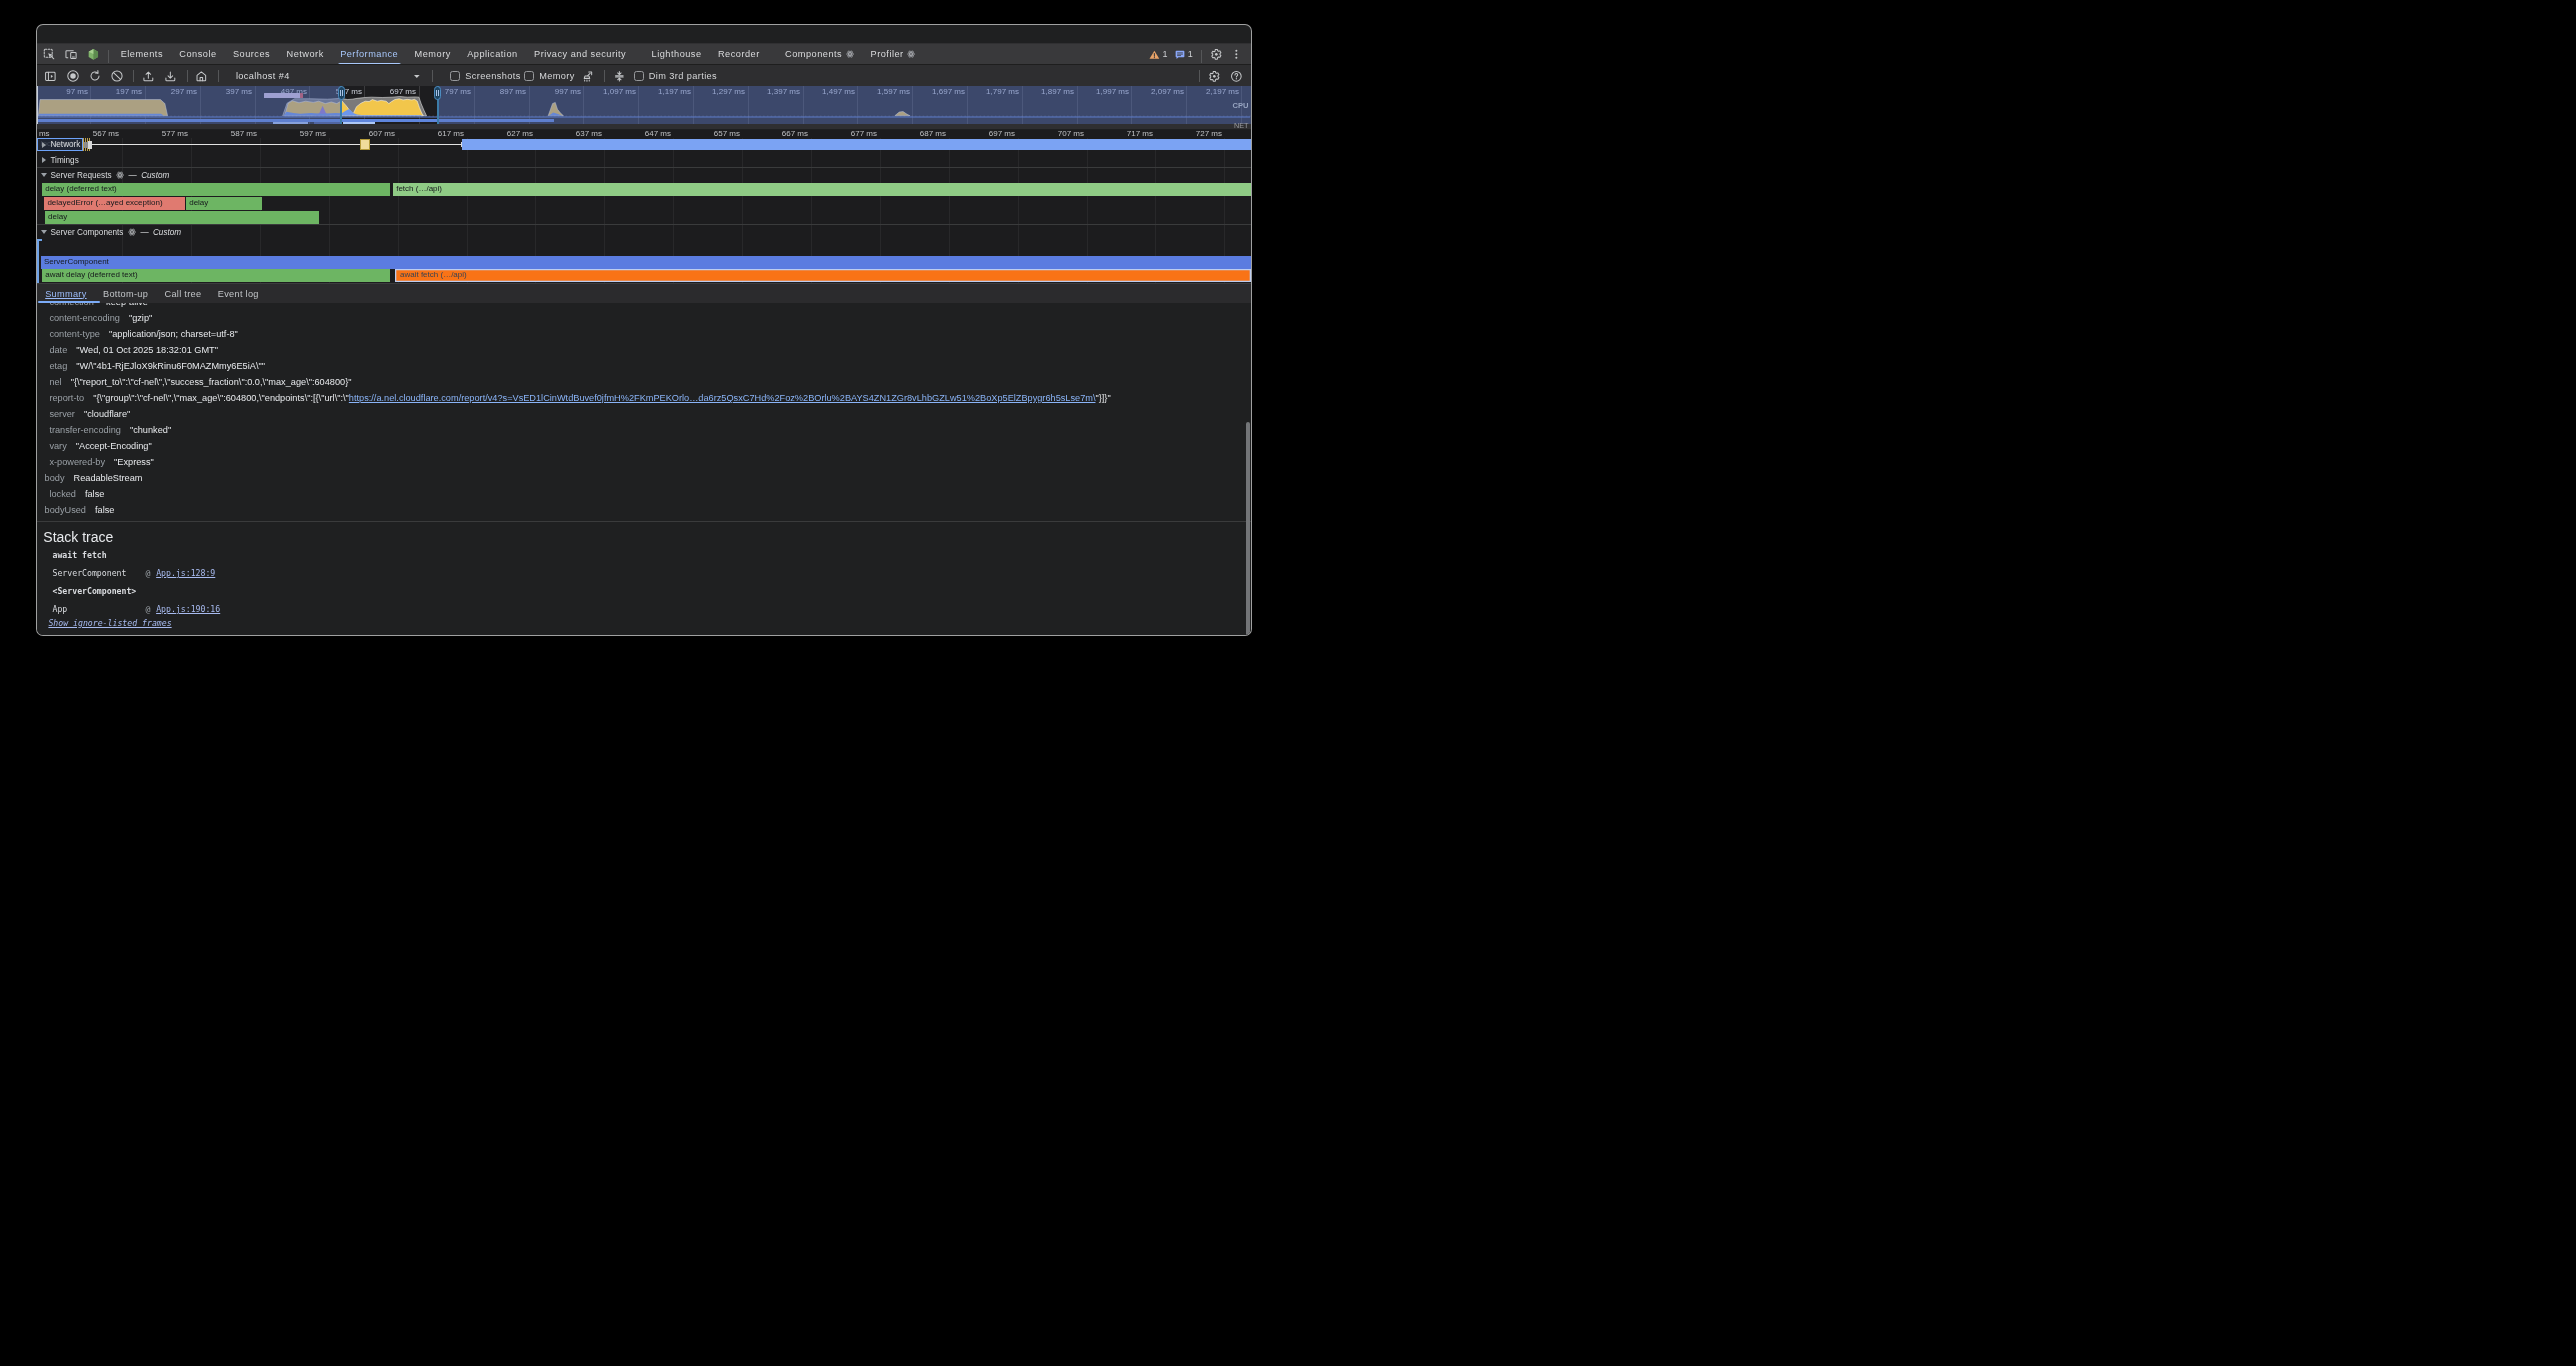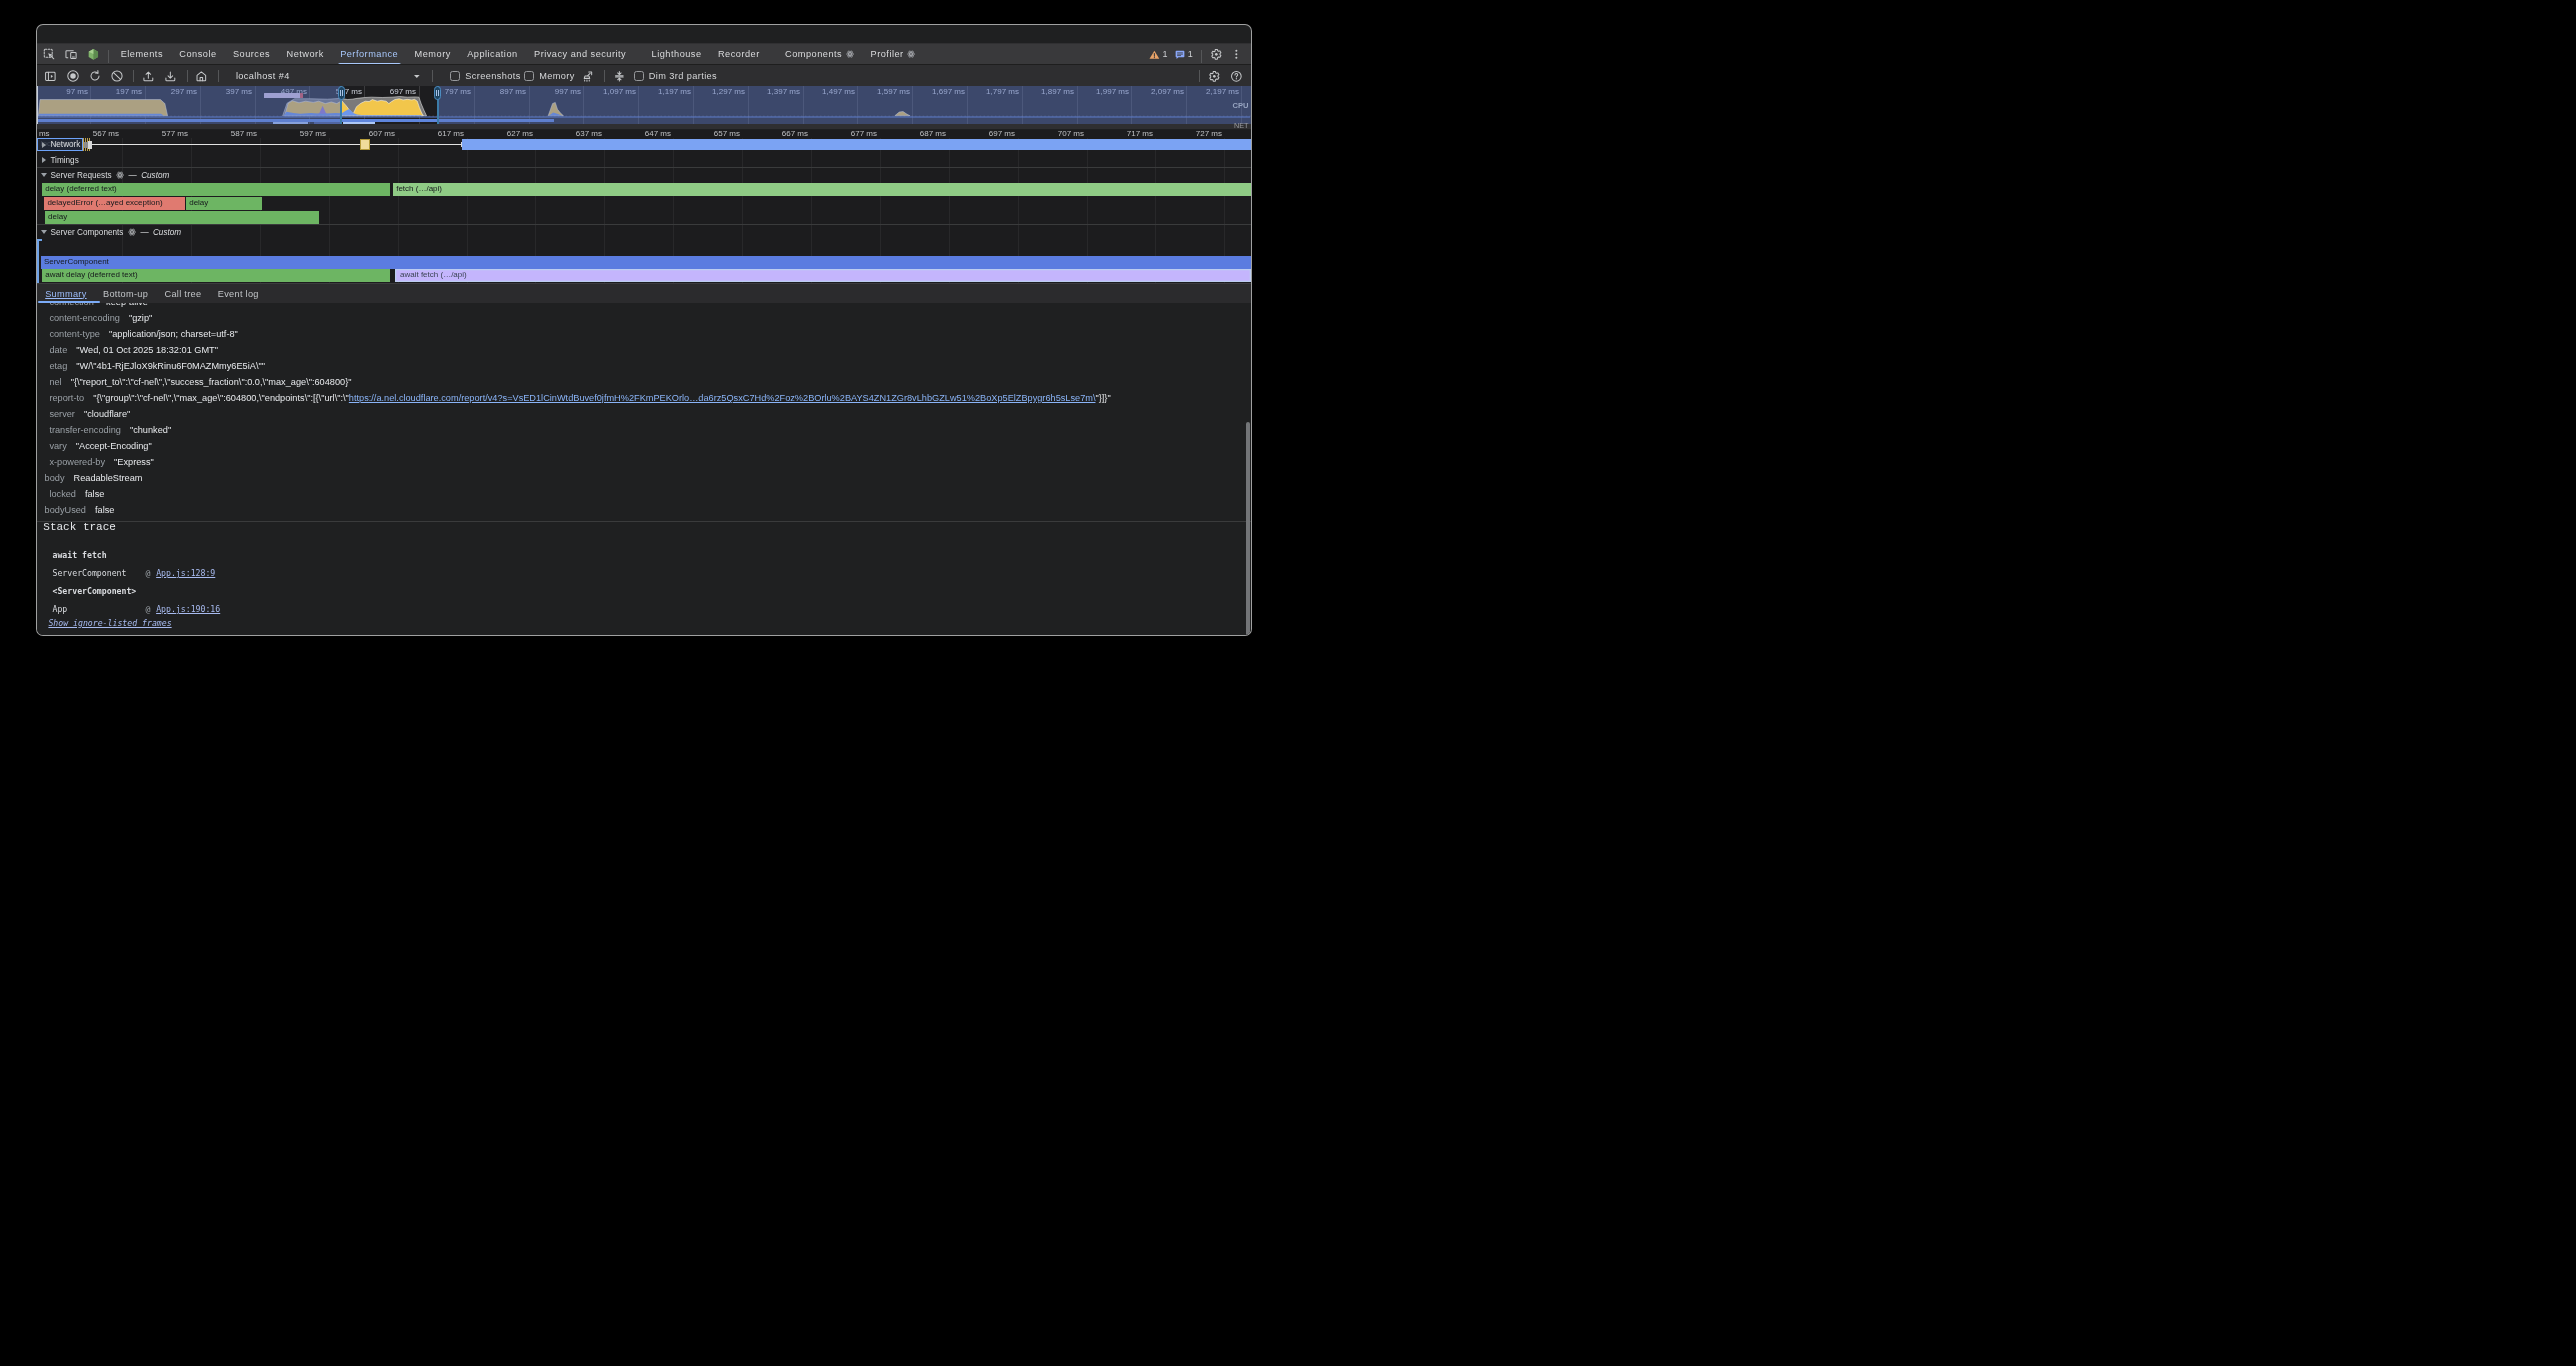--- a/index.html
+++ b/index.html
@@ -84,21 +84,21 @@
   .btab{position:relative;display:flex;align-items:center;padding:0 8.2px;}
   .btab.selected{color:#9cbcf9;text-decoration:underline;}
   .btab.selected .underline{position:absolute;left:1.3px;right:-5.7px;bottom:0;height:1.6px;border-radius:1.3px;background:#7cacf8;}
   
   .content{position:absolute;left:0;top:278px;width:100%;height:334px;background:#1f2021;overflow:hidden;}
   .sumrow{position:absolute;left:0;width:100%;height:16px;line-height:16px;font-size:9.2px;white-space:nowrap;}
   .sumkey{color:#9aa0a6;margin-right:9px;}
   .sumval{color:#e8eaed;}
   .sumlink{color:#8ab4f8;text-decoration:underline;}
   .stdiv{position:absolute;left:0;top:218px;width:100%;height:0.6px;background:#3a3b3c;}
-  .sttitle{position:absolute;left:6.3px;top:218px;font-size:11px;color:#e8eaed;font-family:Liberation Mono, monospace;}
+  .sttitle{position:absolute;left:6.3px;top:226px;font-size:14px;color:#e8eaed;}
   .strow{position:absolute;left:15.5px;font-size:8.2px;font-family:"DejaVu Sans Mono",monospace;color:#dadce0;
          height:14px;line-height:14px;white-space:nowrap;}
   .strow .fn{display:inline-block;width:93px;}
   .strow .at{color:#9aa0a6;margin-right:5.7px;}
   .stlink{color:#a8bbf0;text-decoration:underline;}
   .stshow{font-style:italic;}
   .scrollthumb{position:absolute;right:1px;top:397px;width:4.1px;height:214px;border-radius:2.5px;background:#737578;}
   svg{display:block;}
 </style>
 </head>
@@ -499,21 +499,21 @@
         <div style="position:absolute;left:323px;width:10.3px;top:1px;height:11px;background:#f0dc9b;border:0.6px solid #b49b3a"></div>
         <div style="position:absolute;left:424px;width:1px;top:4.1px;height:5px;background:#d9dadb"></div>
         <div style="position:absolute;left:425px;width:790px;top:1.3px;height:10.5px;background:#7ba3f3"></div>
         <div class="bar" style="left:5px;width:348px;top:45px;background:#6db563;">delay (deferred text)</div>
         <div class="bar" style="left:356px;width:858px;top:45px;background:#8fcb85;">fetch (…/api)</div>
         <div class="bar" style="left:7.2px;width:141px;top:59px;background:#e07a70;">delayedError (…ayed exception)</div>
         <div class="bar" style="left:149px;width:76px;top:59px;background:#6db563;">delay</div>
         <div class="bar" style="left:7.9px;width:274px;top:73px;background:#6db563;">delay</div>
         <div class="bar" style="left:3.7px;width:1210px;top:118px;background:#5b7ce0;">ServerComponent</div>
         <div class="bar" style="left:5px;width:348px;top:131px;background:#6db563;">await delay (deferred text)</div>
-        <div class="bar" style="left:358px;width:856px;top:131px;background:#c4b5fd;color:#3a4354;box-shadow:inset 0 0 0 1.3px #bdcdf1;padding-left:5px;">await fetch (…/api)</div>
+        <div class="bar" style="left:358px;width:856px;top:131px;background:#f97316;color:#3a4354;box-shadow:inset 0 0 0 1.3px #bdcdf1;padding-left:5px;">await fetch (…/api)</div>
         <div class="sc-indicator" style="top:101px;height:44px"></div>
         <div class="sc-indicator-stub" style="top:101px;width:5px"></div>
       </div>
     <div class="btabs" id="btabs">
         <div class="btab selected">
           <span>Summary</span>
           <div class="underline"></div>
         </div>
         <div class="btab">
           <span>Bottom-up</span>

